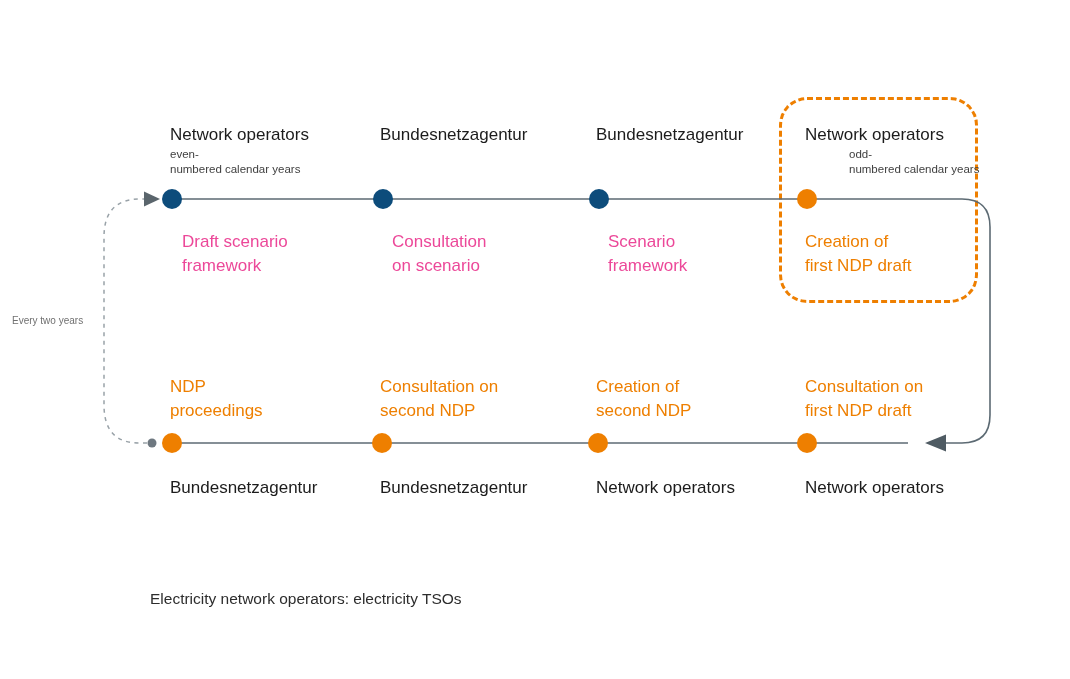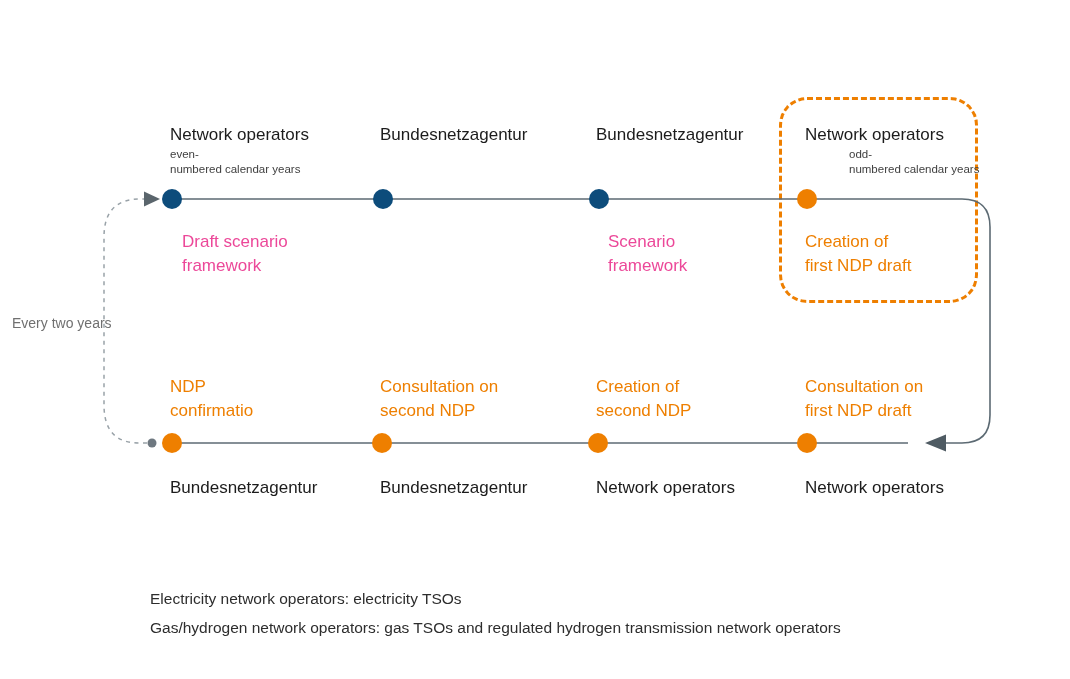--- a/index.html
+++ b/index.html
@@ -42,21 +42,21 @@
   }
   .highlight-box {
     left: 779px; top: 97px;
     width: 199px; height: 206px;
     border: 3px dashed #EE7F00;
     border-radius: 28px;
     box-sizing: border-box;
     background: transparent;
   }
   .cycle-note {
-    font-size: 14px;
+    font-size: 10px;
     color: #707070;
     white-space: nowrap;
   }
   .footnote {
     font-size: 15.5px;
     color: #2d2d2d;
     line-height: 29px;
     white-space: nowrap;
     margin-left: 46px;
   }
@@ -113,37 +113,38 @@
   <div class="abs actor-label c2" style="top:125px;">Bundesnetzagentur</div>
 
   <div class="abs actor-label c3" style="top:125px;">Bundesnetzagentur</div>
 
   <div class="abs actor-label c4" style="top:125px;">Network operators</div>
   <div class="abs actor-sub   c4" style="top:147px;margin-left:44px;">odd-
 numbered calendar years</div>
 
   <div class="abs step-label blue-text   c1" style="top:230px;">Draft scenario
 framework</div>
+  <div class="abs step-label blue-text   c2" style="top:230px;">Consultation
+on scenario</div>
   <div class="abs step-label blue-text   c3" style="top:230px;">Scenario
 framework</div>
   <div class="abs step-label orange-text c4" style="top:230px;">Creation of
 first NDP draft</div>
 
   <div class="abs step-label orange-text c1" style="top:375px;">NDP
-confirmatio</div>
+proceedings</div>
   <div class="abs step-label orange-text c2" style="top:375px;">Consultation on
 second NDP</div>
   <div class="abs step-label orange-text c3" style="top:375px;">Creation of
 second NDP</div>
   <div class="abs step-label orange-text c4" style="top:375px;">Consultation on
 first NDP draft</div>
 
   <div class="abs actor-label c1" style="top:478px;">Bundesnetzagentur</div>
   <div class="abs actor-label c2" style="top:478px;">Bundesnetzagentur</div>
   <div class="abs actor-label c3" style="top:478px;">Network operators</div>
   <div class="abs actor-label c4" style="top:478px;">Network operators</div>
 
   <div class="abs cycle-note" style="left:12px; top:315px;">Every two years</div>
 
   <div class="abs footnote" style="left:104px; top:584px;">Electricity network operators: electricity TSOs</div>
-  <div class="abs footnote" style="left:104px; top:613px;">Gas/hydrogen network operators: gas TSOs and regulated hydrogen transmission network operators</div>
 
 </div>
 
 </body></html>

